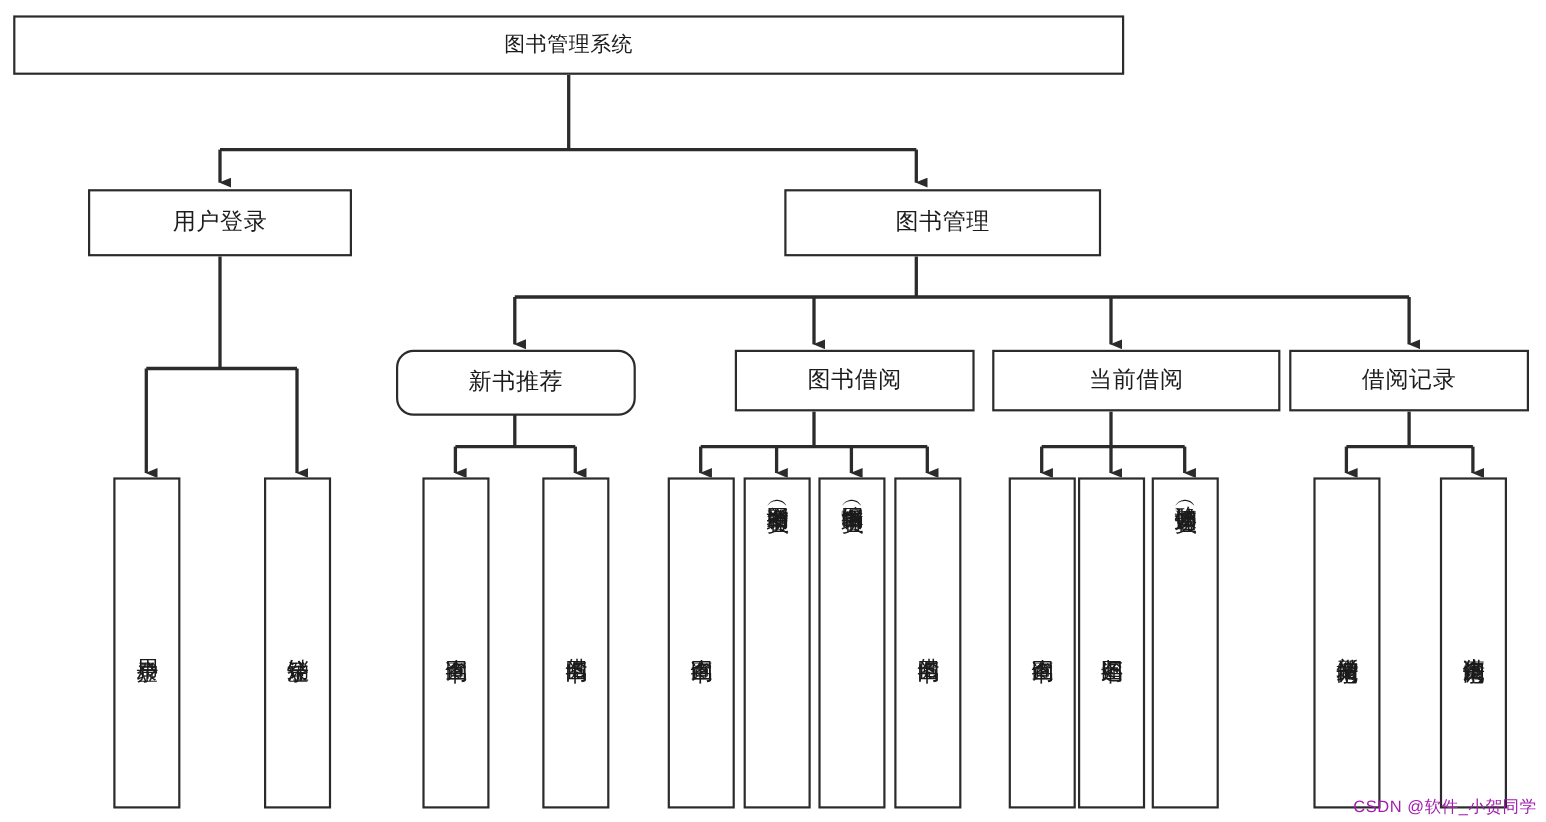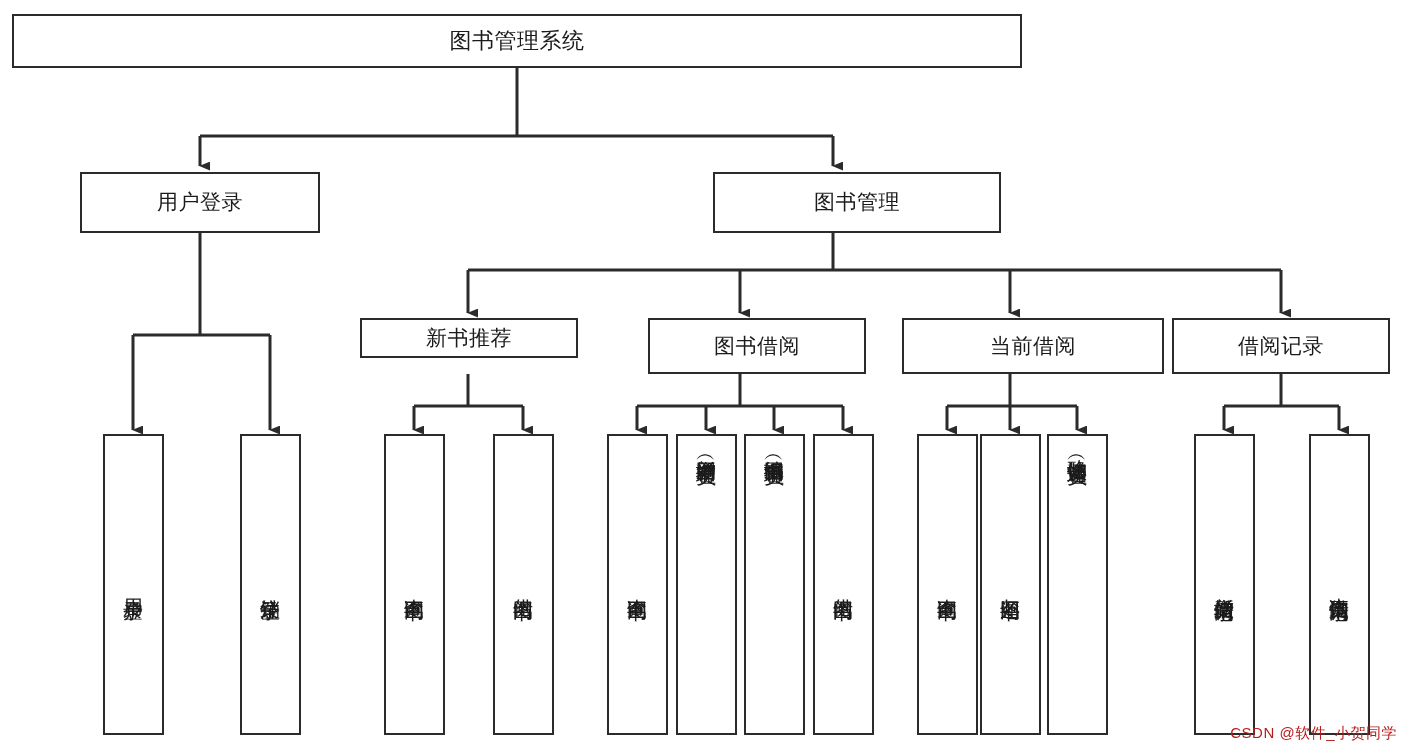--- a/index.html
+++ b/index.html
@@ -42,21 +42,21 @@
     text-align: center;
     line-height: 1.18;
     white-space: nowrap;
   }
   
   .node.horizontal .node-label {
     font-size: 21px;
     letter-spacing: 0.5px;
   }
   .node.root .node-label {
-    font-size: 22px;
+    font-size: 19px;
   }
   
   .node.vertical {
     align-items: flex-start;
     justify-content: center;
     padding-top: 8px;
   }
   .node.vertical .node-label {
     writing-mode: vertical-rl;
     text-orientation: upright;
@@ -67,21 +67,21 @@
   }
   .node.vertical.centered {
     align-items: center;
     padding-top: 0;
   }
   #watermark {
     position: absolute;
     right: 8px;
     bottom: 4px;
     font-size: 15px;
-    color: #b91c1c;
+    color: #a21caf;
     letter-spacing: 0.5px;
     z-index: 5;
     white-space: nowrap;
   }
 </style>
 </head>
 <body>
 
 <div id="diagram-root">
 
@@ -142,24 +142,24 @@
     <span class="node-label">图书管理系统</span>
   </div>
 
   <div class="node horizontal" style="left:80px; top:172px; width:240px; height:61px;">
     <span class="node-label">用户登录</span>
   </div>
   <div class="node horizontal" style="left:713px; top:172px; width:288px; height:61px;">
     <span class="node-label">图书管理</span>
   </div>
 
-  <div class="node horizontal" style="left:360px; top:318px; width:218px; height:40px;">
+  <div class="node horizontal" style="left:360px; top:318px; width:218px; height:60px;border-radius:16px;">
     <span class="node-label">新书推荐</span>
   </div>
-  <div class="node horizontal" style="left:648px; top:318px; width:218px; height:56px;">
+  <div class="node horizontal" style="left:668px; top:318px; width:218px; height:56px;">
     <span class="node-label">图书借阅</span>
   </div>
   <div class="node horizontal" style="left:902px; top:318px; width:262px; height:56px;">
     <span class="node-label">当前借阅</span>
   </div>
   <div class="node horizontal" style="left:1172px; top:318px; width:218px; height:56px;">
     <span class="node-label">借阅记录</span>
   </div>
 
   <div class="node vertical centered" style="left:103px; top:434px; width:61px; height:301px;">

